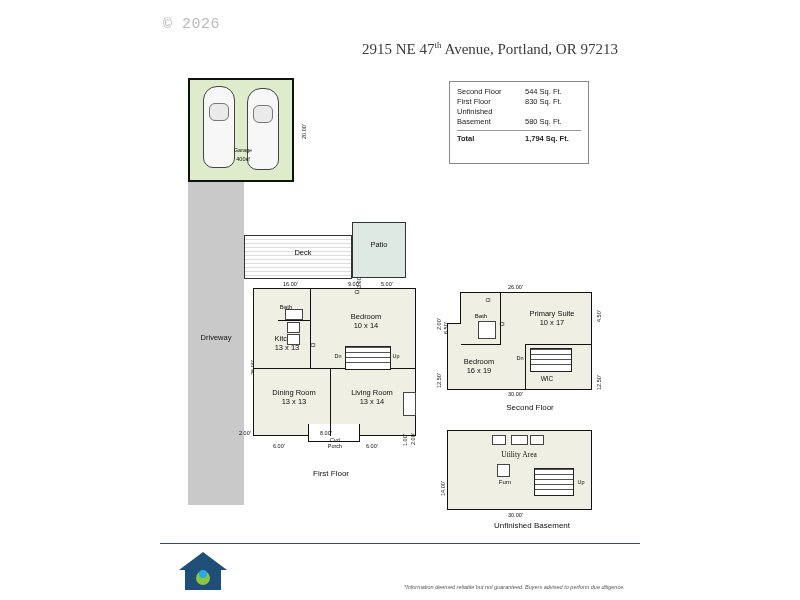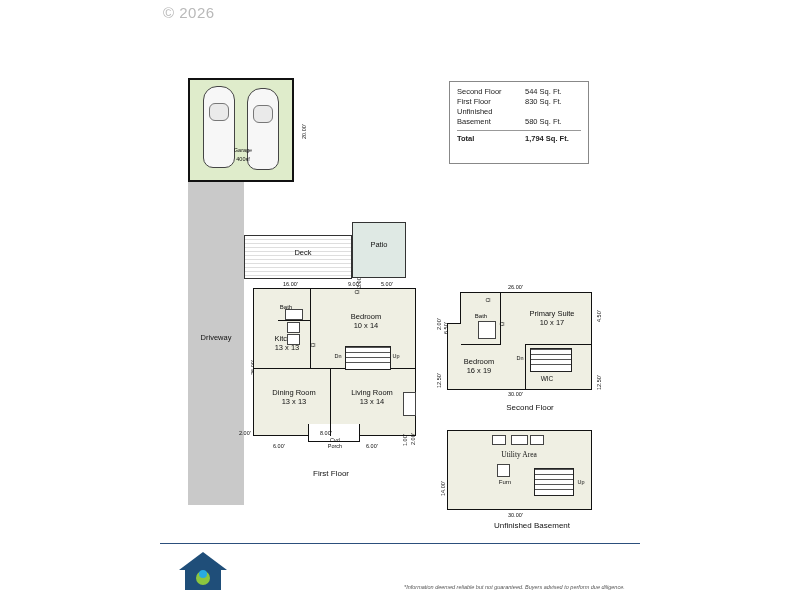--- a/index.html
+++ b/index.html
@@ -17,22 +17,22 @@
   }
   .page {
     position: absolute;
     inset: 0;
   }
 
   
   .watermark {
     position: absolute;
     left: 163px;
-    top: 4px;
-    font-family: Liberation Sans, sans-serif;
+    top: 16px;
+    font-family: Liberation Mono, monospace;
     font-size: 15px;
     color: #b9b9b9;
     letter-spacing: .5px;
   }
   .title {
     position: absolute;
     left: 168px;
     top: 8px;
     font-family: "Liberation Serif", serif;
     font-size: 30px;
@@ -179,20 +179,23 @@
     width: 52px;
     height: 42px;
   }
 </style>
 </head>
 <body>
 
 <div class="page">
 
   <div class="watermark">© 2026</div>
+  <div class="address">
+    <span>2915 NE 47</span><sup>th</sup><span> Avenue, Portland, OR 97213</span>
+  </div>
 
   <div class="summary">
     <div class="row">
         <span class="lbl">Second Floor</span>
         <span class="val">544 Sq. Ft.</span>
       </div>
     <div class="row">
         <span class="lbl">First Floor</span>
         <span class="val">830 Sq. Ft.</span>
       </div>

